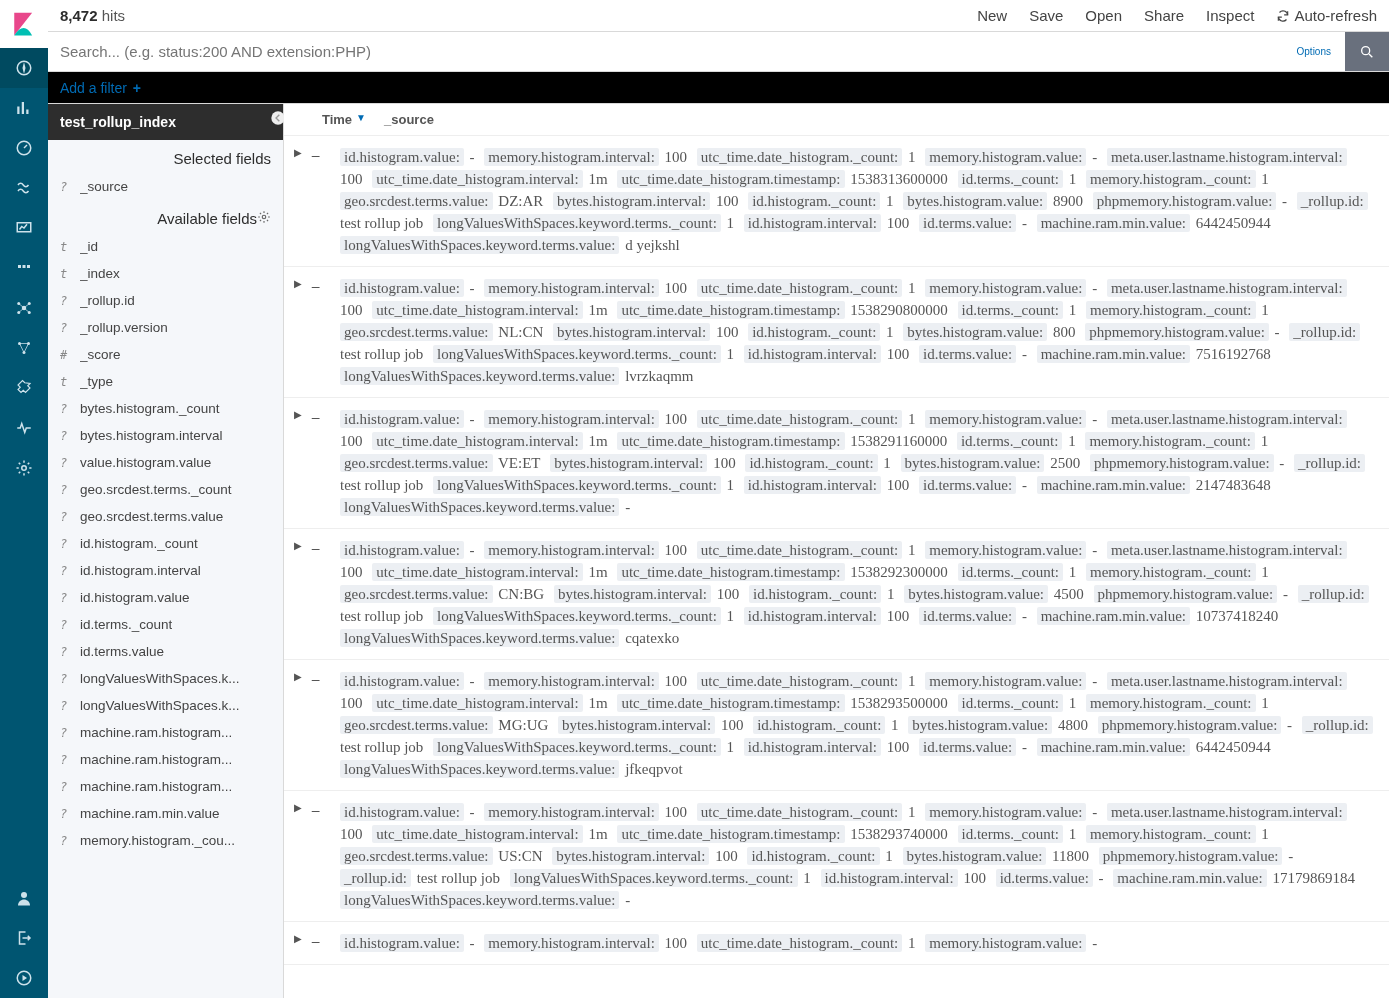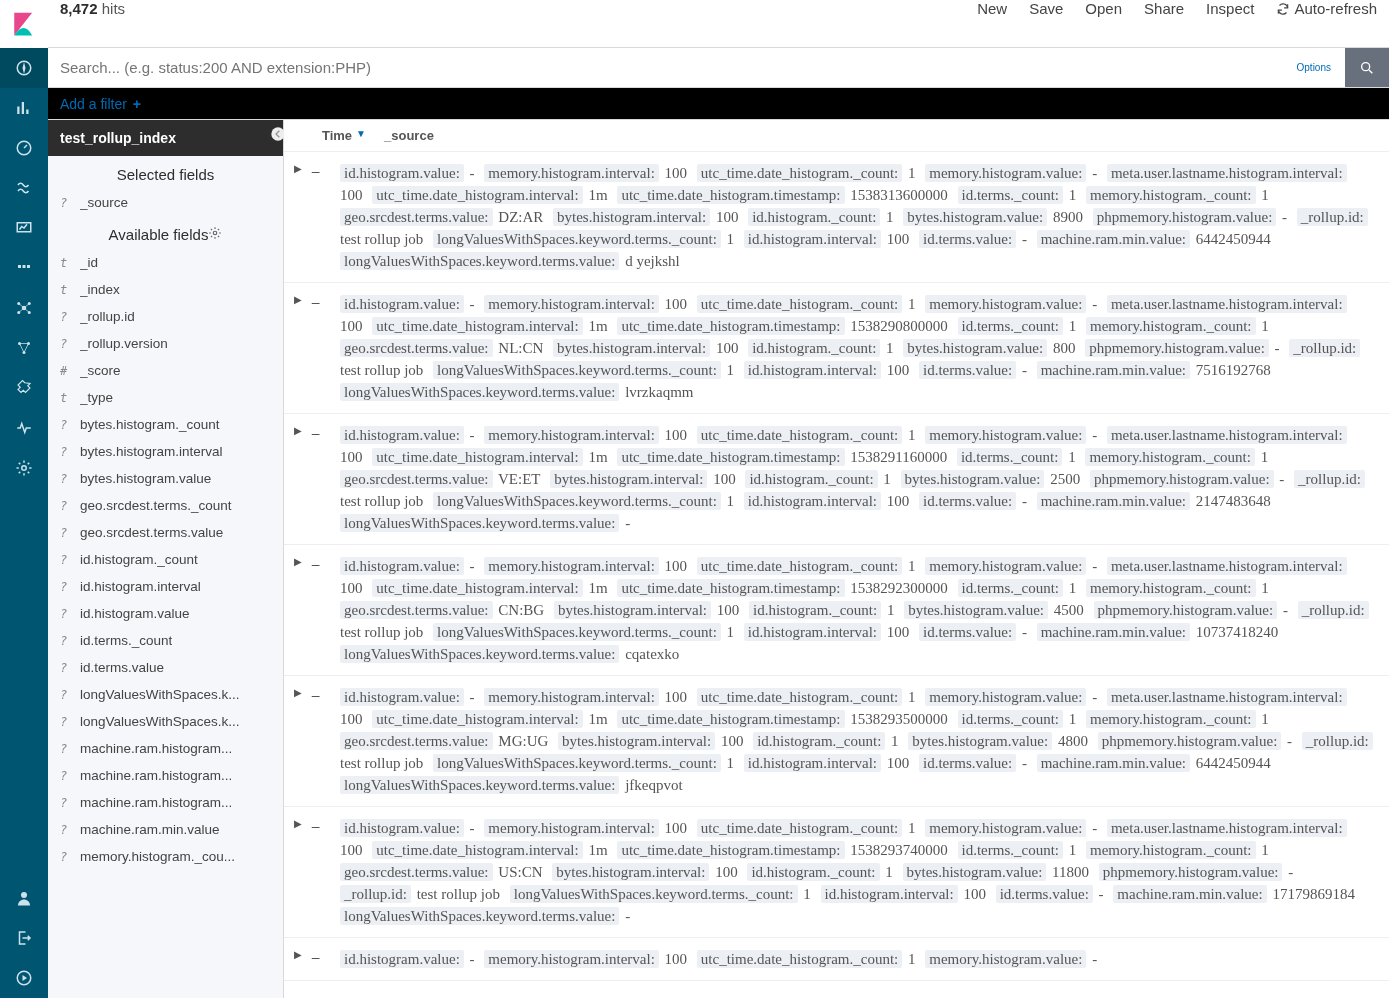--- a/index.html
+++ b/index.html
@@ -6,38 +6,38 @@
 body{font-family:-apple-system,BlinkMacSystemFont,"Segoe UI",Helvetica,Arial,sans-serif;font-size:14px;color:#2d2d2d;background:#fff}
 .app{display:flex;height:998px;width:1389px;overflow:hidden}
 .nav-rail{width:48px;background:#005571;display:flex;flex-direction:column;align-items:center;padding-top:0}
 .nav-logo{width:48px;height:48px;display:flex;align-items:center;justify-content:center;background:#fff}
 .nav-logo svg{width:26px;height:26px}
 .nav-item{width:48px;height:40px;display:flex;align-items:center;justify-content:center;color:#fff;cursor:pointer}
 .nav-item svg{width:18px;height:18px;fill:#cde2eb}
 .nav-item.active{background:#004a60}
 .nav-spacer{flex:1}
 .main{flex:1;display:flex;flex-direction:column;overflow:hidden}
-.topbar{display:flex;align-items:flex-start;height:48px;padding:0 12px;border-bottom:1px solid #d9d9d9}
+.topbar{display:flex;align-items:center;height:32px;padding:0 12px;border-bottom:1px solid #d9d9d9}
 .hits{font-size:15px;color:#555}
 .hits b{color:#2d2d2d}
 .top-actions{margin-left:auto;display:flex;gap:22px;align-items:center}
 .top-link{color:#444;font-size:15px;cursor:pointer}
 .top-link.refresh{display:flex;align-items:center;gap:4px}
 .searchrow{display:flex;align-items:stretch;height:40px;border-bottom:1px solid #d9d9d9}
 .searchbox{flex:1;border:none;padding:0 12px;font-size:15px;outline:none;color:#888}
 .options-link{display:flex;align-items:center;padding:0 14px;color:#006BB4;font-size:10px;cursor:pointer}
 .search-btn{width:44px;background:#69707d;border:none;display:flex;align-items:center;justify-content:center;cursor:pointer}
 .search-btn svg{fill:#fff;width:16px;height:16px}
 .filterrow{height:32px;display:flex;align-items:center;padding:0 12px;background:#000000;border-bottom:1px solid #d9d9d9}
 .add-filter{color:#006BB4;font-size:14px;cursor:pointer}
 .add-filter .plus{font-weight:bold;margin-left:2px}
 .content{flex:1;display:flex;overflow:hidden}
 .sidebar{width:236px;background:#f5f7fa;border-right:1px solid #d9d9d9;overflow-y:auto;font-size:14px}
 .idx-title{background:#2d2d2d;color:#fff;padding:10px 12px;font-weight:600}
-.section-h{padding:10px 12px 6px;font-weight:400;color:#2d2d2d;font-size:15px;display:flex;align-items:center;justify-content:center}
+.section-h{padding:10px 12px 6px;font-weight:400;color:#2d2d2d;font-size:15px;display:flex;align-items:center;justify-content:flex-end}
 .gear{cursor:pointer}
 .field-row{display:flex;align-items:center;padding:6px 12px;gap:10px;cursor:pointer}
 .ftype{width:10px;font-family:monospace;font-size:12px;color:#888;font-style:italic}
 .fname{color:#444;font-size:13.5px;white-space:nowrap;overflow:hidden;text-overflow:ellipsis}
 .collapse-chev{position:absolute;margin-left:222px;margin-top:6px;color:#bbb;cursor:pointer}
 .results{flex:1;overflow:auto;padding:0}
 .res-head{display:flex;padding:8px 0 8px 40px;border-bottom:1px solid #eee;font-weight:600;color:#555;font-size:13px;position:sticky;top:0;background:#fff}
 .col-time{width:60px;display:flex;gap:4px;justify-content:flex-end;padding-right:18px}
 .col-src{flex:1}
 .doc-row{display:flex;padding:10px 14px 10px 10px;border-bottom:1px solid #eee}
@@ -234,21 +234,21 @@
             <div class="field-row">
               <span class="ftype">?</span>
               <span class="fname">bytes.histogram._count</span>
             </div>
             <div class="field-row">
               <span class="ftype">?</span>
               <span class="fname">bytes.histogram.interval</span>
             </div>
             <div class="field-row">
               <span class="ftype">?</span>
-              <span class="fname">bytes.histogram.value</span>
+              <span class="fname">value.histogram.value</span>
             </div>
             <div class="field-row">
               <span class="ftype">?</span>
               <span class="fname">geo.srcdest.terms._count</span>
             </div>
             <div class="field-row">
               <span class="ftype">?</span>
               <span class="fname">geo.srcdest.terms.value</span>
             </div>
             <div class="field-row">

